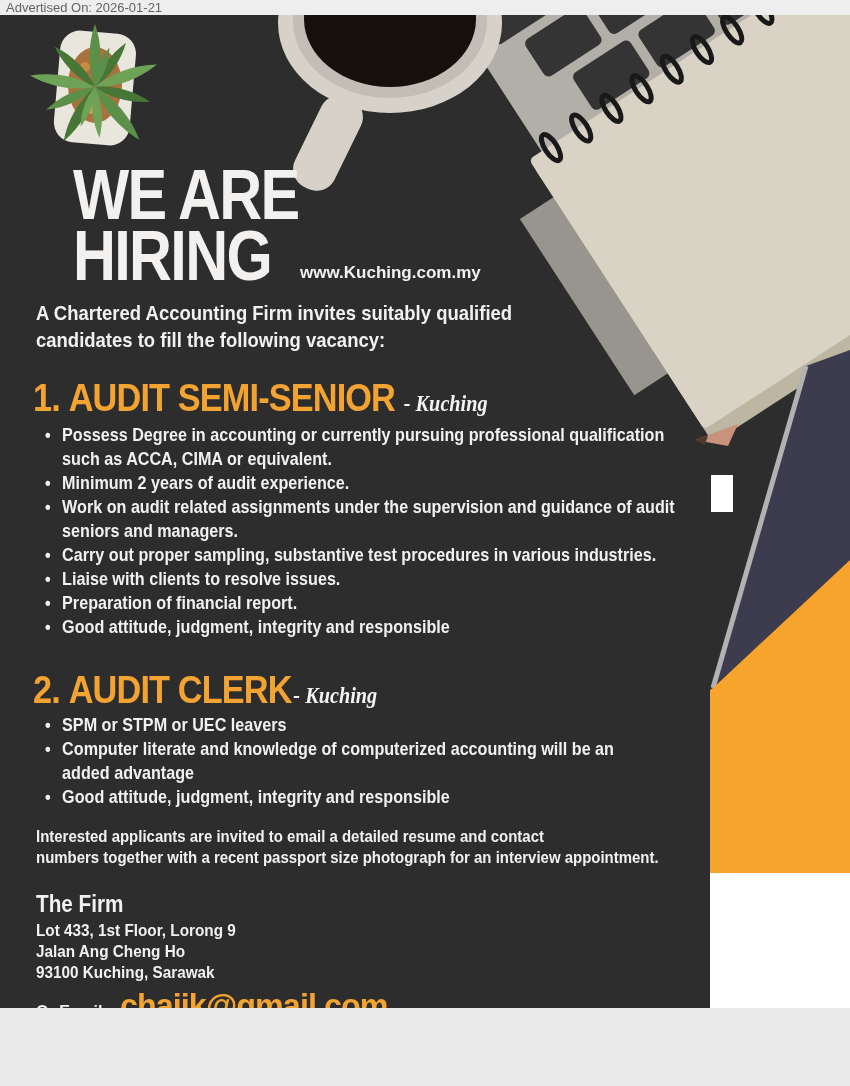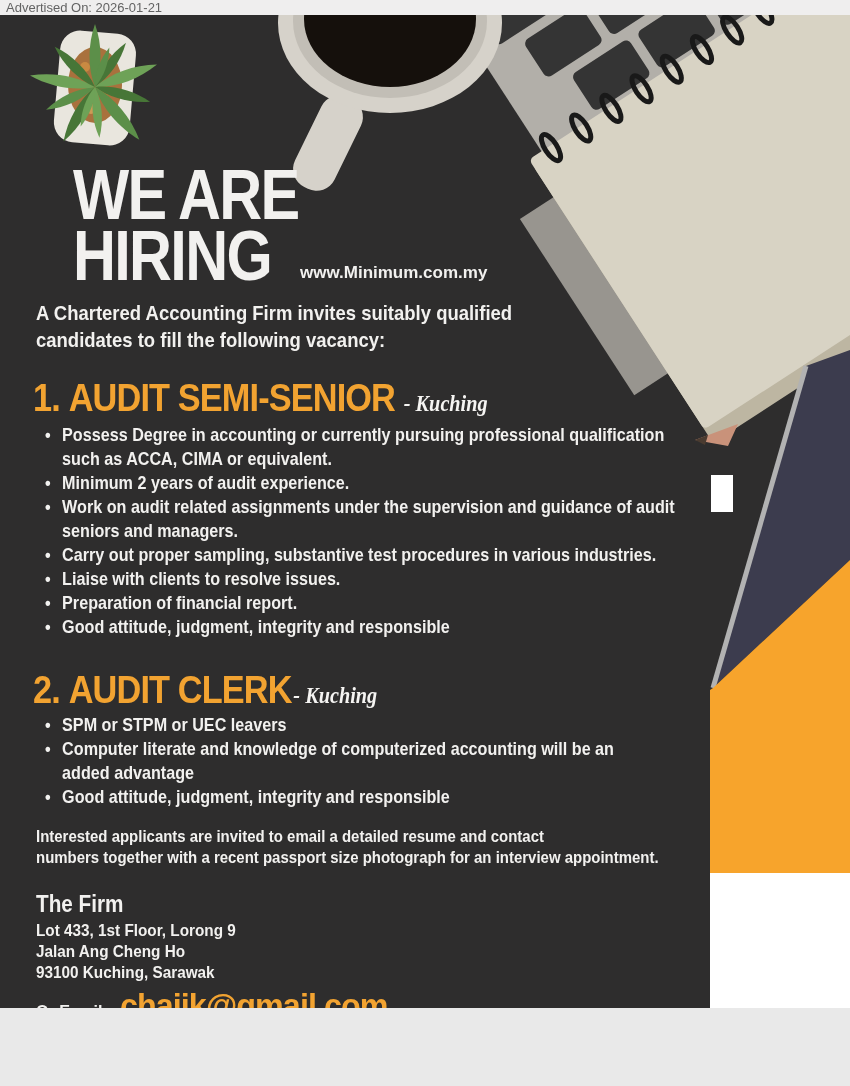--- a/index.html
+++ b/index.html
@@ -141,21 +141,21 @@
       <polygon points="153,373 290,245 290,558 150,558 150,375" fill="#f7a42c"></polygon>
       <polygon points="135,125 178,109 168,131" fill="#c9927a"></polygon>
       <polygon points="135,125 148,120 145,130" fill="#4a3b30"></polygon>
       <rect x="151" y="160" width="22" height="37" fill="#ffffff"></rect>
     </svg>
 
     <div id="white-panel"></div>
 
     <div id="main-title" class="abs white pre condense">WE ARE
 HIRING</div>
-    <div id="website" class="abs white">www.Minimum.com.my</div>
+    <div id="website" class="abs white">www.Kuching.com.my</div>
     <div id="intro" class="abs white pre condense">A Chartered Accounting Firm invites suitably qualified
 candidates to fill the following vacancy:</div>
 
     <div id="job1-heading" class="abs job-heading">
       <span class="num">1.</span>
       <span class="jtitle">AUDIT SEMI-SENIOR</span>
       <span class="loc">- Kuching</span>
     </div>
     <ul id="job1-list" class="blist">
       <li>Possess Degree in accounting or currently pursuing professional qualification

